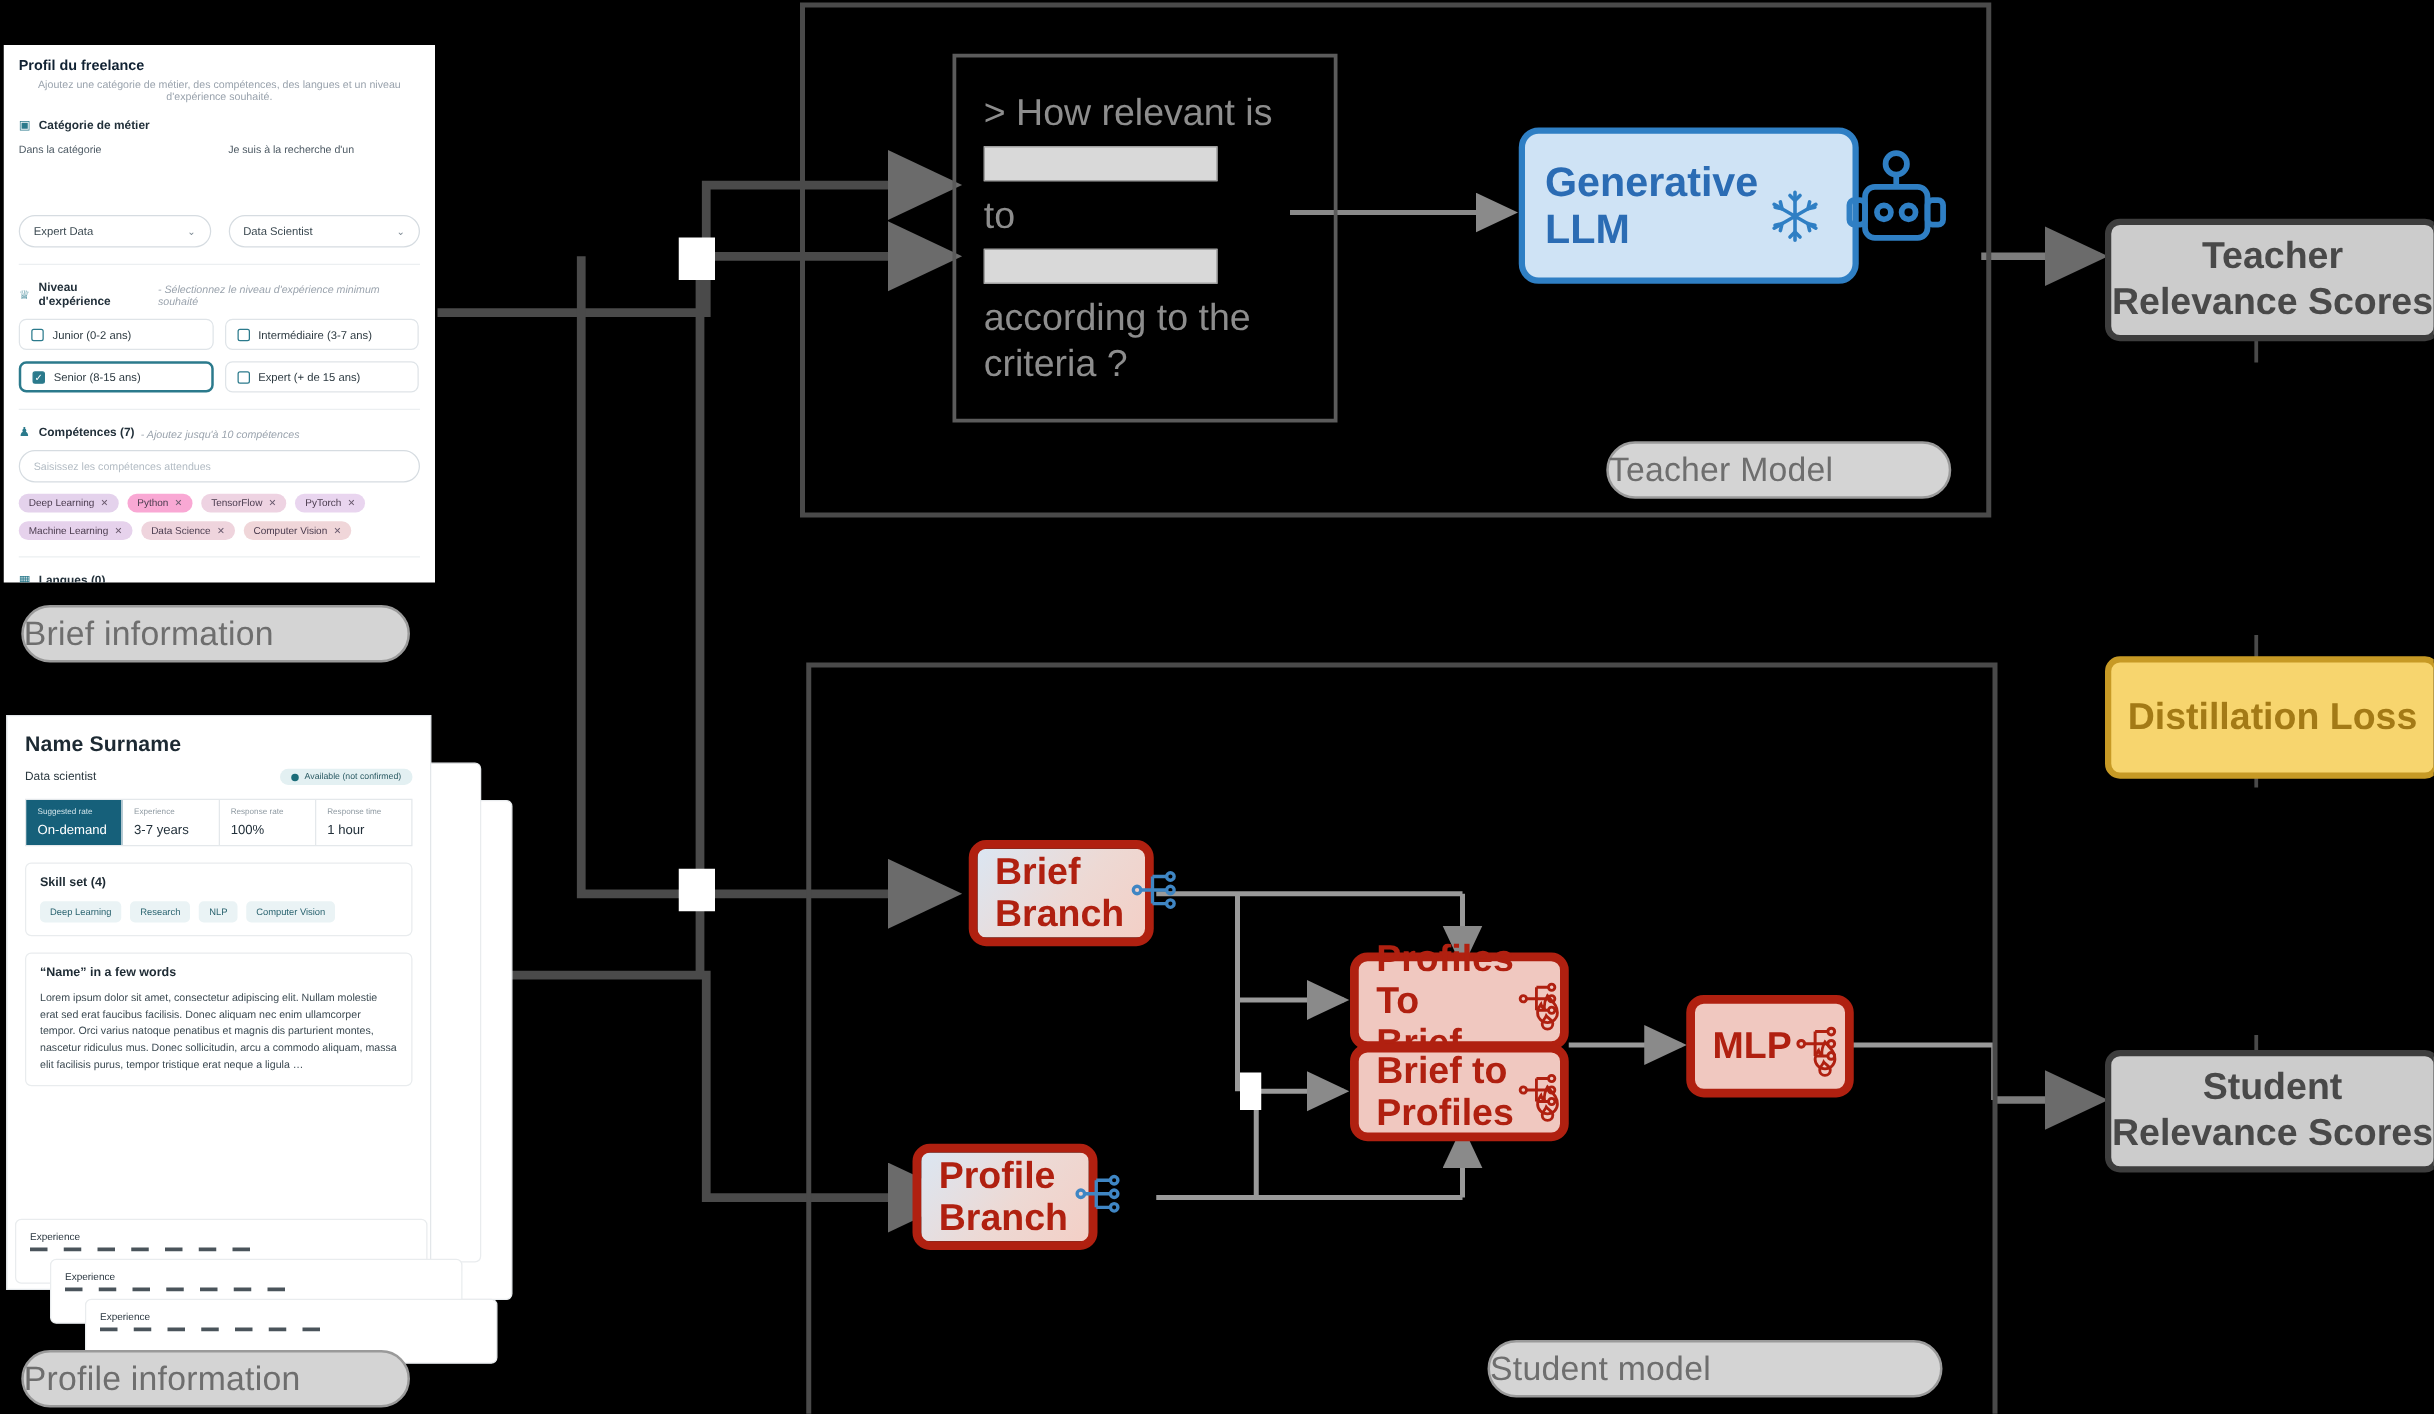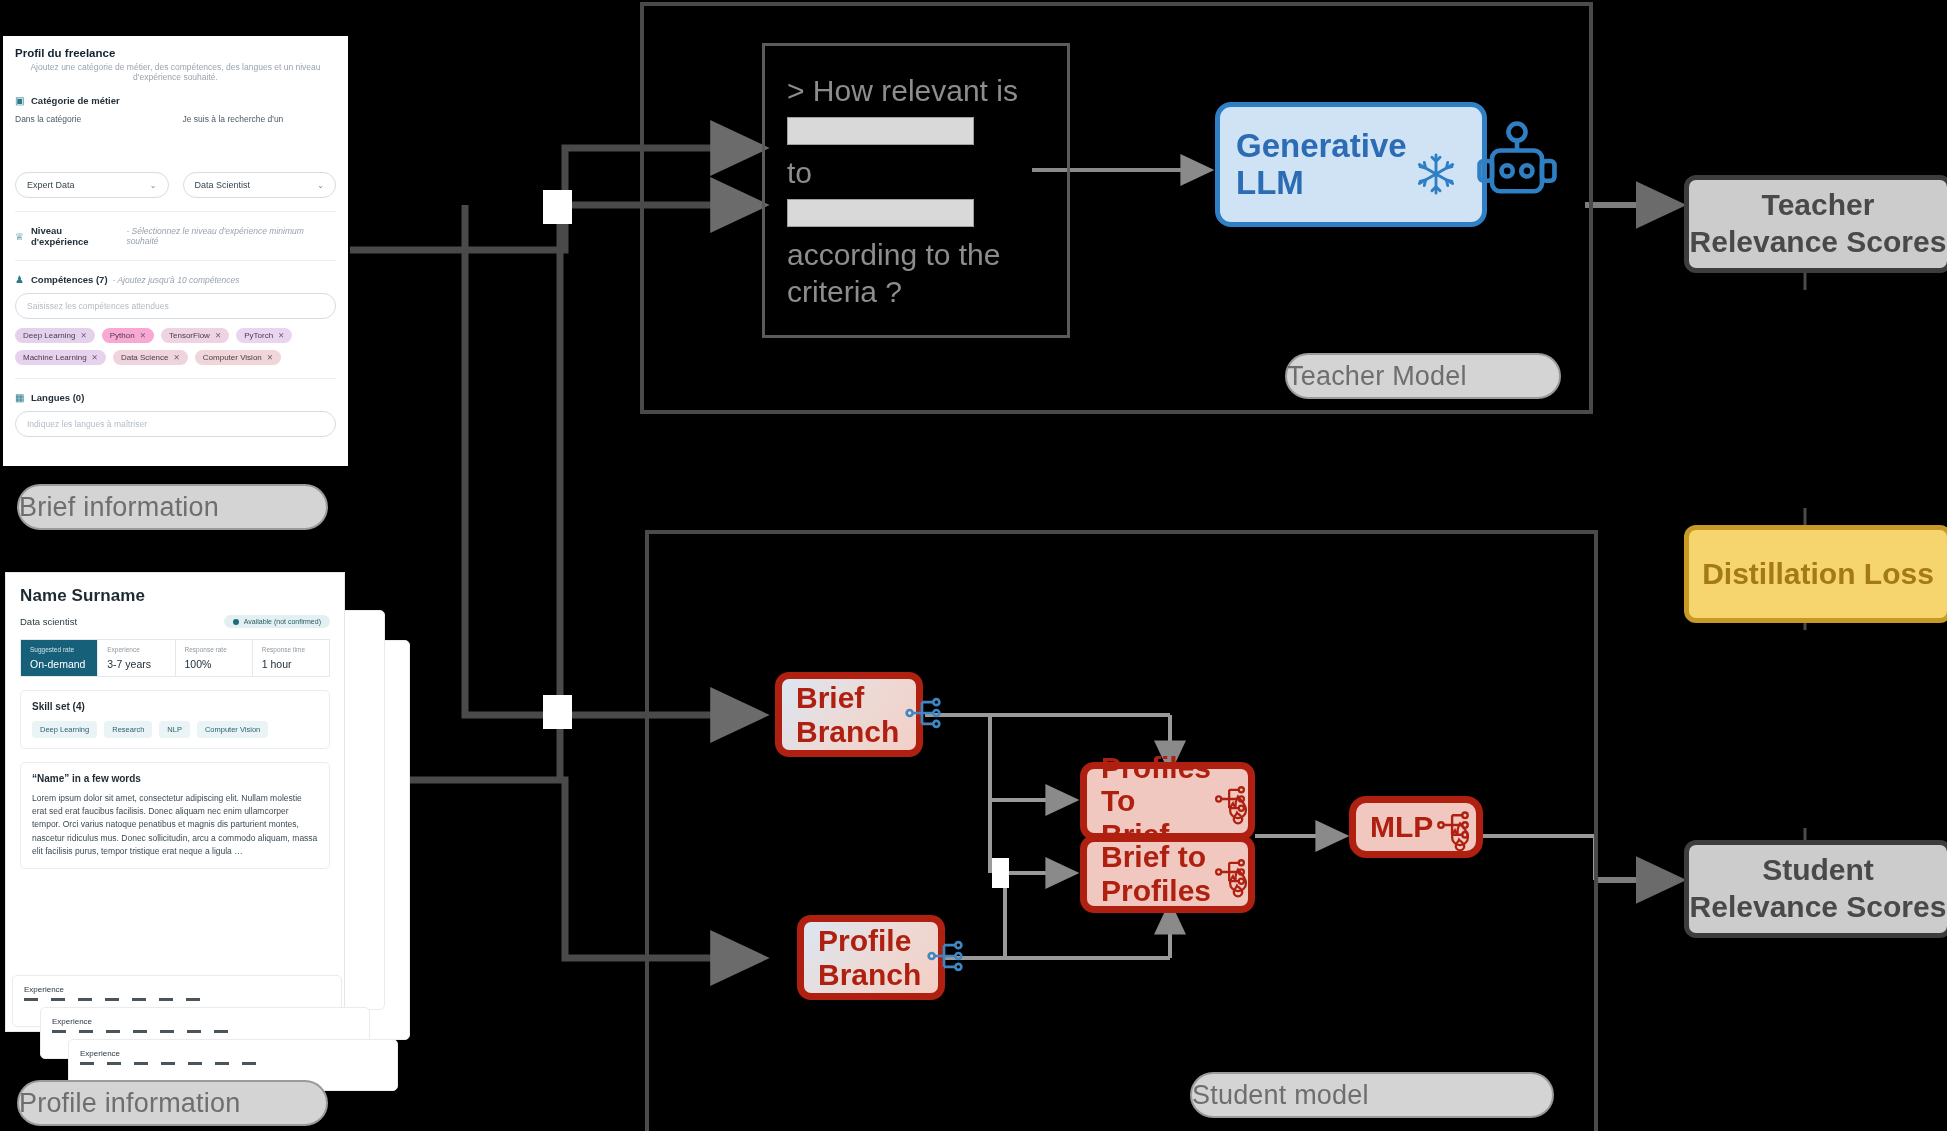--- a/index.html
+++ b/index.html
@@ -193,20 +193,38 @@
       </div>
     </div>
   </div>
   <div class="hr"></div>
 
   <div class="sec-head">
     <span class="ic">♕</span>
     <span class="sec-title">Niveau d'expérience</span>
     <span class="sec-hint">- Sélectionnez le niveau d'expérience minimum souhaité</span>
   </div>
+  <div class="optgrid">
+    <div class="opt">
+      <span class="cb"></span>
+      <span>Junior (0-2 ans)</span>
+    </div>
+    <div class="opt">
+      <span class="cb"></span>
+      <span>Intermédiaire (3-7 ans)</span>
+    </div>
+    <div class="opt sel">
+      <span class="cb on">✓</span>
+      <span>Senior (8-15 ans)</span>
+    </div>
+    <div class="opt">
+      <span class="cb"></span>
+      <span>Expert (+ de 15 ans)</span>
+    </div>
+  </div>
   <div class="hr"></div>
 
   <div class="sec-head">
     <span class="ic">♟</span>
     <span class="sec-title">Compétences (7)</span>
     <span class="sec-hint">- Ajoutez jusqu'à 10 compétences</span>
   </div>
   <div class="textinput">
     <span>Saisissez les compétences attendues</span>
   </div>
@@ -398,21 +416,21 @@
     <svg width="40" height="40" viewBox="0 0 24 24" fill="none" stroke="#3f86c4" stroke-width="1.6">
       <circle cx="4" cy="12" r="1.8"></circle>
         <circle cx="20" cy="5.5" r="1.8"></circle>
       <circle cx="20" cy="12" r="1.8"></circle>
         <circle cx="20" cy="18.5" r="1.8"></circle>
       <path d="M5.8 12h5.6M11.4 5.5v13M11.4 5.5h6.8M11.4 12h6.8M11.4 18.5h6.8"></path>
     </svg>
   </span>
 </div>
 
-<div class="abs redbox" style="left:797px;top:915px;width:148px;height:85px;">
+<div class="abs redbox" style="left:730px;top:915px;width:148px;height:85px;">
   <span class="red-label">Profile
 Branch</span>
   <span style="margin-left:4px;">
     <svg width="40" height="40" viewBox="0 0 24 24" fill="none" stroke="#3f86c4" stroke-width="1.6">
       <circle cx="4" cy="12" r="1.8"></circle>
         <circle cx="20" cy="5.5" r="1.8"></circle>
       <circle cx="20" cy="12" r="1.8"></circle>
         <circle cx="20" cy="18.5" r="1.8"></circle>
       <path d="M5.8 12h5.6M11.4 5.5v13M11.4 5.5h6.8M11.4 12h6.8M11.4 18.5h6.8"></path>
     </svg>
@@ -452,21 +470,21 @@
     </svg>
   </span>
   <span style="margin-left:-26px;margin-top:22px;">
     <svg width="34" height="34" viewBox="0 0 24 24" fill="none" stroke="#b02010" stroke-width="1.6">
       <path d="M12 2.5c2.8 3.4 5.6 5.6 5.6 9.6a5.6 5.6 0 1 1-11.2 0c0-2 .9-3.5 1.9-4.8.3 1.3 1 2.2 2 2.6-.4-2.8.6-5.4 1.7-7.4z"></path>
       <path d="M12 21.4c-1.8 0-3-1.4-3-3 0-1.8 1.5-2.6 2.3-4.6.9 1.3 3.7 2.6 3.7 4.6 0 1.6-1.2 3-3 3z"></path>
     </svg>
   </span>
 </div>
 
-<div class="abs redbox flat" style="left:1349px;top:796px;width:134px;height:62px;border-radius:17px;">
+<div class="abs redbox flat" style="left:1349px;top:796px;width:134px;height:82px;">
   <span class="red-label">MLP</span>
   <span style="margin-left:2px;">
     <svg width="36" height="36" viewBox="0 0 24 24" fill="none" stroke="#b02010" stroke-width="1.6">
       <circle cx="4" cy="12" r="1.8"></circle>
         <circle cx="20" cy="5.5" r="1.8"></circle>
       <circle cx="20" cy="12" r="1.8"></circle>
         <circle cx="20" cy="18.5" r="1.8"></circle>
       <path d="M5.8 12h5.6M11.4 5.5v13M11.4 5.5h6.8M11.4 12h6.8M11.4 18.5h6.8"></path>
     </svg>
   </span>

